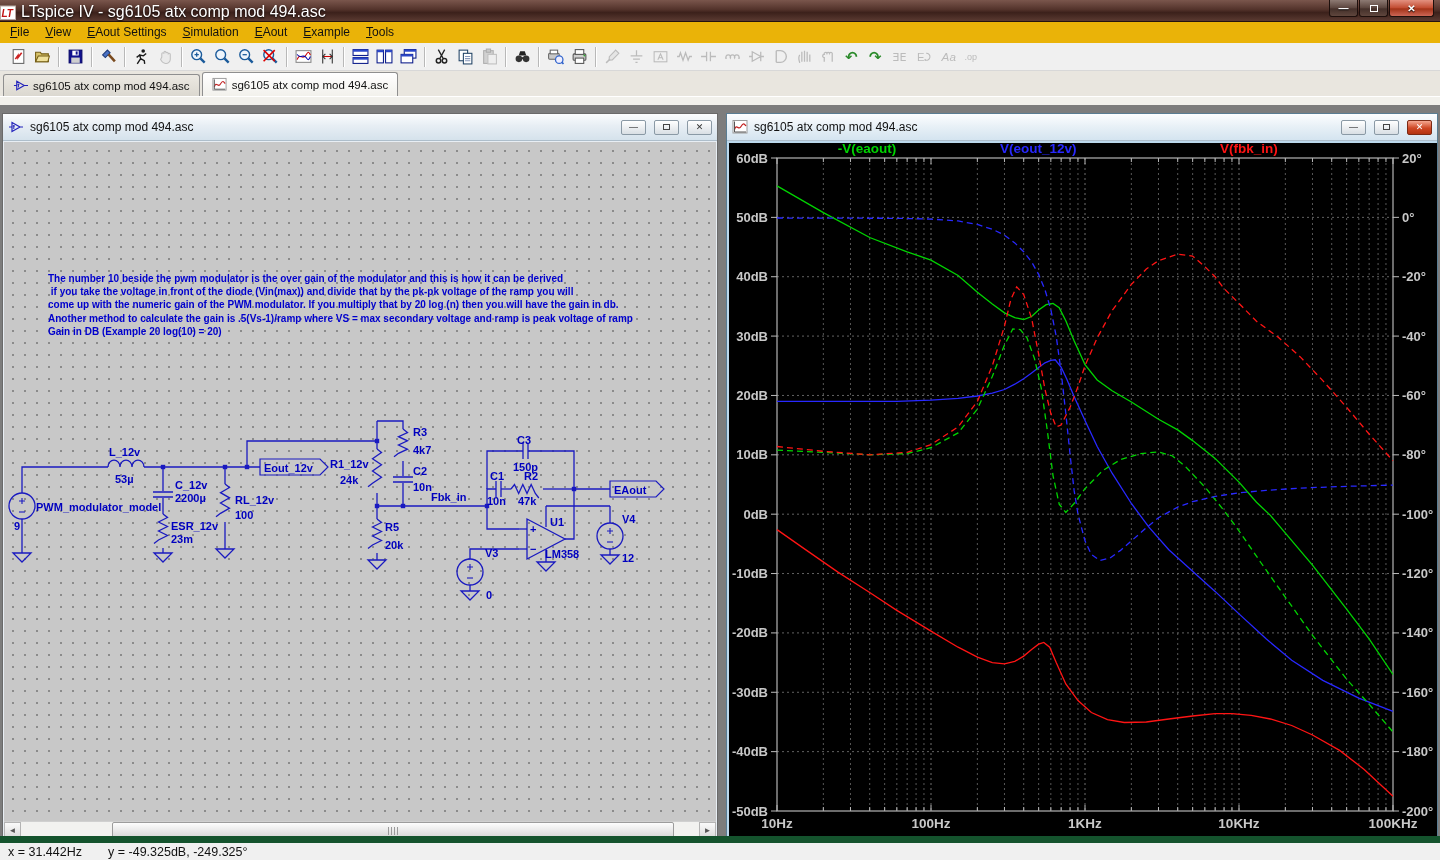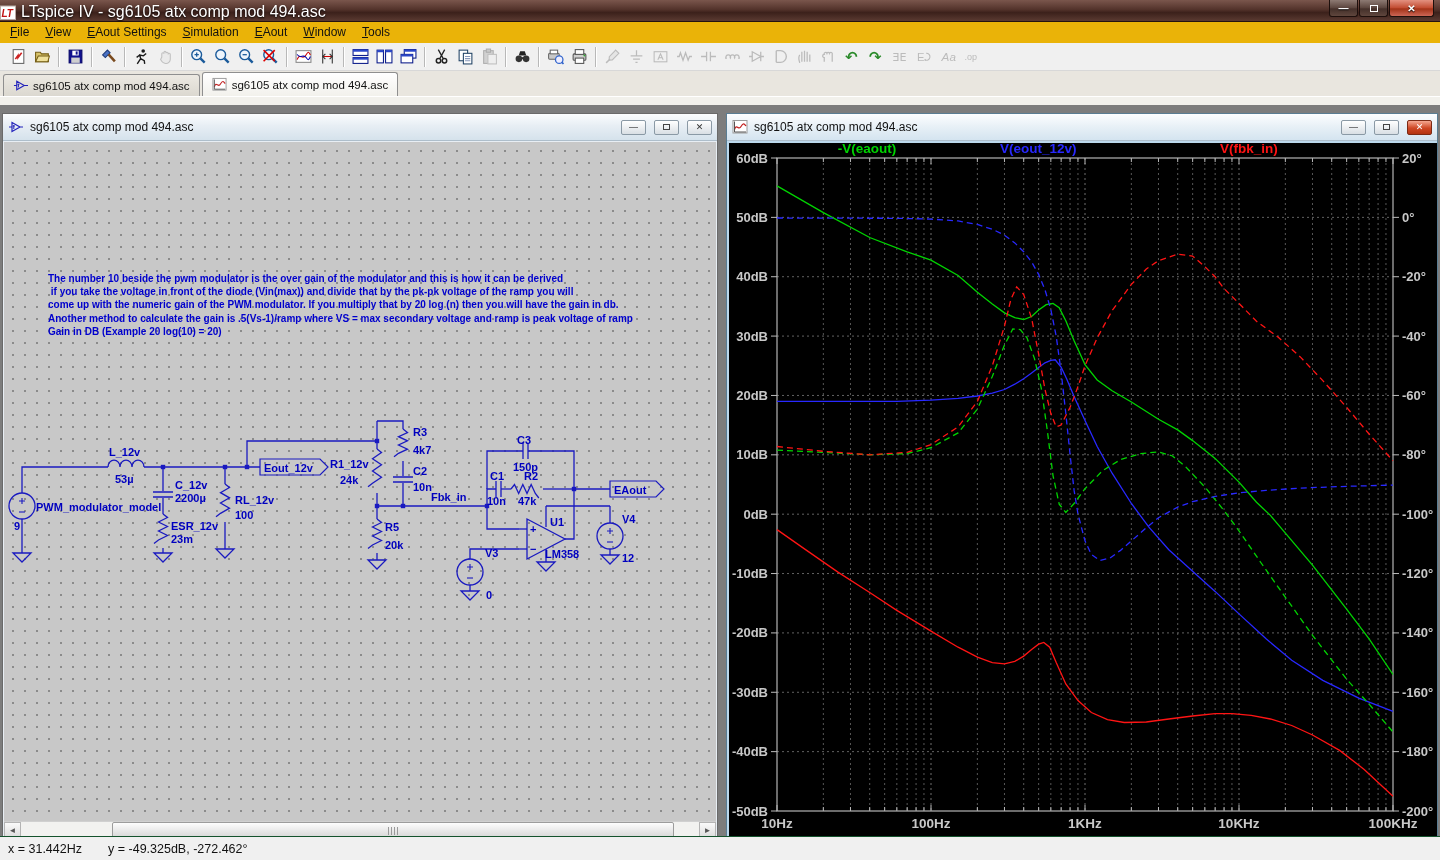--- a/index.html
+++ b/index.html
@@ -80,21 +80,21 @@
     background:repeating-linear-gradient(90deg,#9a9a9a 0 1px,transparent 1px 3px);}
 
   
   #plotwin{left:726px;top:8px;width:712px;height:727px;background:#bcd8ec;border-color:#5a7d93;}
   #plotwin .cw-title{background:linear-gradient(#fdfeff,#e9f1f7 45%,#d4e4f0);}
   .plotclient{position:absolute;left:2px;top:29px;width:708px;height:768px;background:#000;}
   .plotclient svg text{font-family:"Liberation Sans",sans-serif;font-weight:bold;}
 
   
   .statusbar{position:absolute;left:0;top:836px;width:100%;height:24px;background:#f0f0f0;
-    border-top:1px solid #14532d;display:flex;align-items:center;padding-left:8px;
+    border-top:7px solid #14532d;display:flex;align-items:center;padding-left:8px;
     font-size:12.5px;color:#111;gap:26px;}
 </style>
 </head>
 <body>
 
 <div id="screen">
 
   <div class="titlebar">
     <span class="app-icon"><svg viewBox="0 0 16 16">
           <rect x="0.5" y="1" width="15" height="13.5" fill="#fff" stroke="#b9a9a4"></rect>
@@ -109,21 +109,21 @@
       <span class="winbtn close">✕</span>
     </span>
   </div>
 
   <div class="menubar" id="menubar">
       <span class="menu-item">File</span>
       <span class="menu-item">View</span>
       <span class="menu-item">EAout Settings</span>
       <span class="menu-item">Simulation</span>
       <span class="menu-item">EAout</span>
-      <span class="menu-item">Window</span>
+      <span class="menu-item">Example</span>
       <span class="menu-item">Tools</span>
     </div>
 
   <div class="toolbar" id="toolbar">
       <span class="tbtn">
         <svg viewBox="0 0 16 16">
           <rect x="3" y="1.5" width="10" height="13" fill="#fff" stroke="#666"></rect>
           <path d="M5 10.5 L7.5 7 L7.5 9 L11 4.5" stroke="#c22" stroke-width="1.5" fill="none"></path>
         </svg>
       </span>
@@ -727,15 +727,15 @@
             <text x="309.18399999999997" y="10" text-anchor="middle" font-size="13.5" fill="#2828ff">V(eout_12v)</text>
             <text x="519.856" y="10" text-anchor="middle" font-size="13.5" fill="#ff1414">V(fbk_in)</text>
           </svg>
       </div>
     </div>
 
   </div>
 
   <div class="statusbar">
     <span>x = 31.442Hz</span>
-    <span>y = -49.325dB, -272.462°</span>
+    <span>y = -49.325dB, -249.325°</span>
   </div>
 </div>
 
 </body></html>

